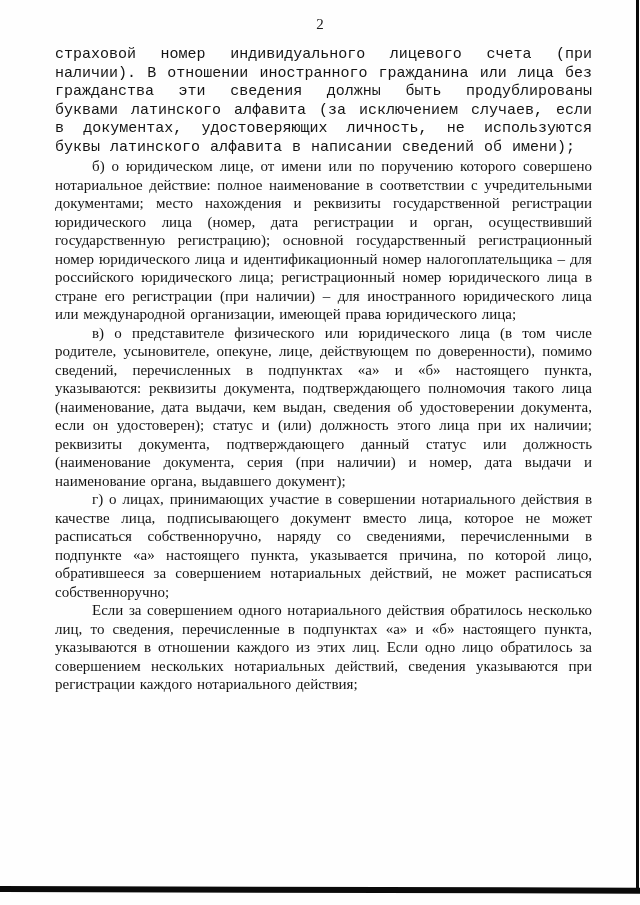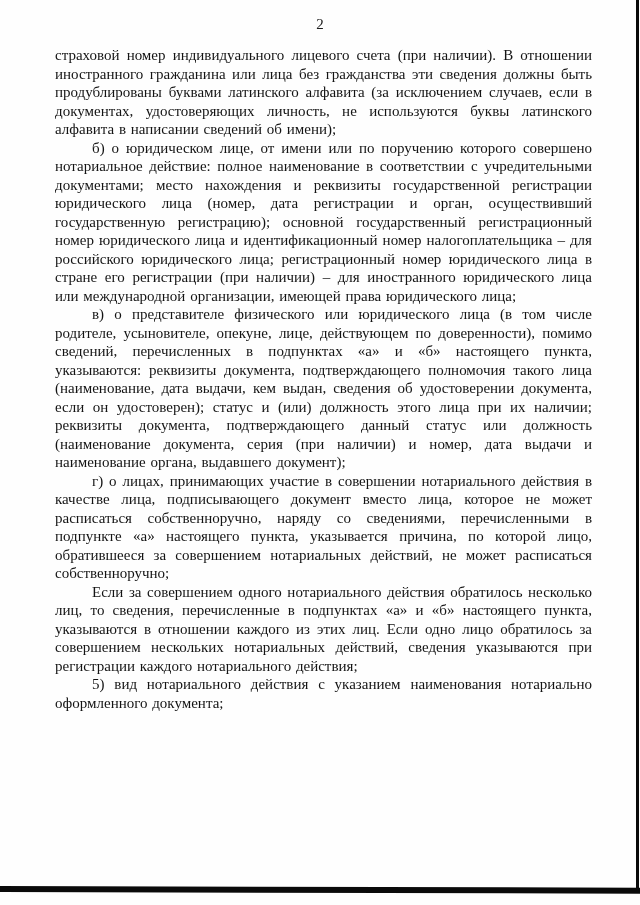--- a/index.html
+++ b/index.html
@@ -39,20 +39,21 @@
     text-align: justify;
     word-spacing: 1px;
   }
   .text-block p {
     margin: 0;
     padding: 0;
     text-indent: 37px;
   }
   .text-block p.no-indent {
     text-indent: 0;
+    font-family: Liberation Mono, monospace;
   }
   
   .edge-right {
     position: absolute;
     top: 0;
     right: 1px;
     width: 3px;
     height: 892px;
     background: #0a0a0a;
   }
@@ -73,19 +74,18 @@
 <div class="page">
 
   <div class="page-number">2</div>
 
   <div class="text-block">
     <p class="no-indent">страховой номер индивидуального лицевого счета (при наличии). В отношении иностранного гражданина или лица без гражданства эти сведения должны быть продублированы буквами латинского алфавита (за исключением случаев, если в документах, удостоверяющих личность, не используются буквы латинского алфавита в написании сведений об имени);</p>
     <p>б) о юридическом лице, от имени или по поручению которого совершено нотариальное действие: полное наименование в соответствии с учредительными документами; место нахождения и реквизиты государственной регистрации юридического лица (номер, дата регистрации и орган, осуществивший государственную регистрацию); основной государственный регистрационный номер юридического лица и идентификационный номер налогоплательщика – для российского юридического лица; регистрационный номер юридического лица в стране его регистрации (при наличии) – для иностранного юридического лица или международной организации, имеющей права юридического лица;</p>
     <p>в) о представителе физического или юридического лица (в том числе родителе, усыновителе, опекуне, лице, действующем по доверенности), помимо сведений, перечисленных в подпунктах «а» и «б» настоящего пункта, указываются: реквизиты документа, подтверждающего полномочия такого лица (наименование, дата выдачи, кем выдан, сведения об удостоверении документа, если он удостоверен); статус и (или) должность этого лица при их наличии; реквизиты документа, подтверждающего данный статус или должность (наименование документа, серия (при наличии) и номер, дата выдачи и наименование органа, выдавшего документ);</p>
     <p>г) о лицах, принимающих участие в совершении нотариального действия в качестве лица, подписывающего документ вместо лица, которое не может расписаться собственноручно, наряду со сведениями, перечисленными в подпункте «а» настоящего пункта, указывается причина, по которой лицо, обратившееся за совершением нотариальных действий, не может расписаться собственноручно;</p>
     <p>Если за совершением одного нотариального действия обратилось несколько лиц, то сведения, перечисленные в подпунктах «а» и «б» настоящего пункта, указываются в отношении каждого из этих лиц. Если одно лицо обратилось за совершением нескольких нотариальных действий, сведения указываются при регистрации каждого нотариального действия;</p>
-    <p>5) вид нотариального действия с указанием наименования нотариально оформленного документа;</p>
   </div>
 
   <div class="edge-right"></div>
   <div class="edge-bottom"></div>
 
 </div>
 
 </body></html>

